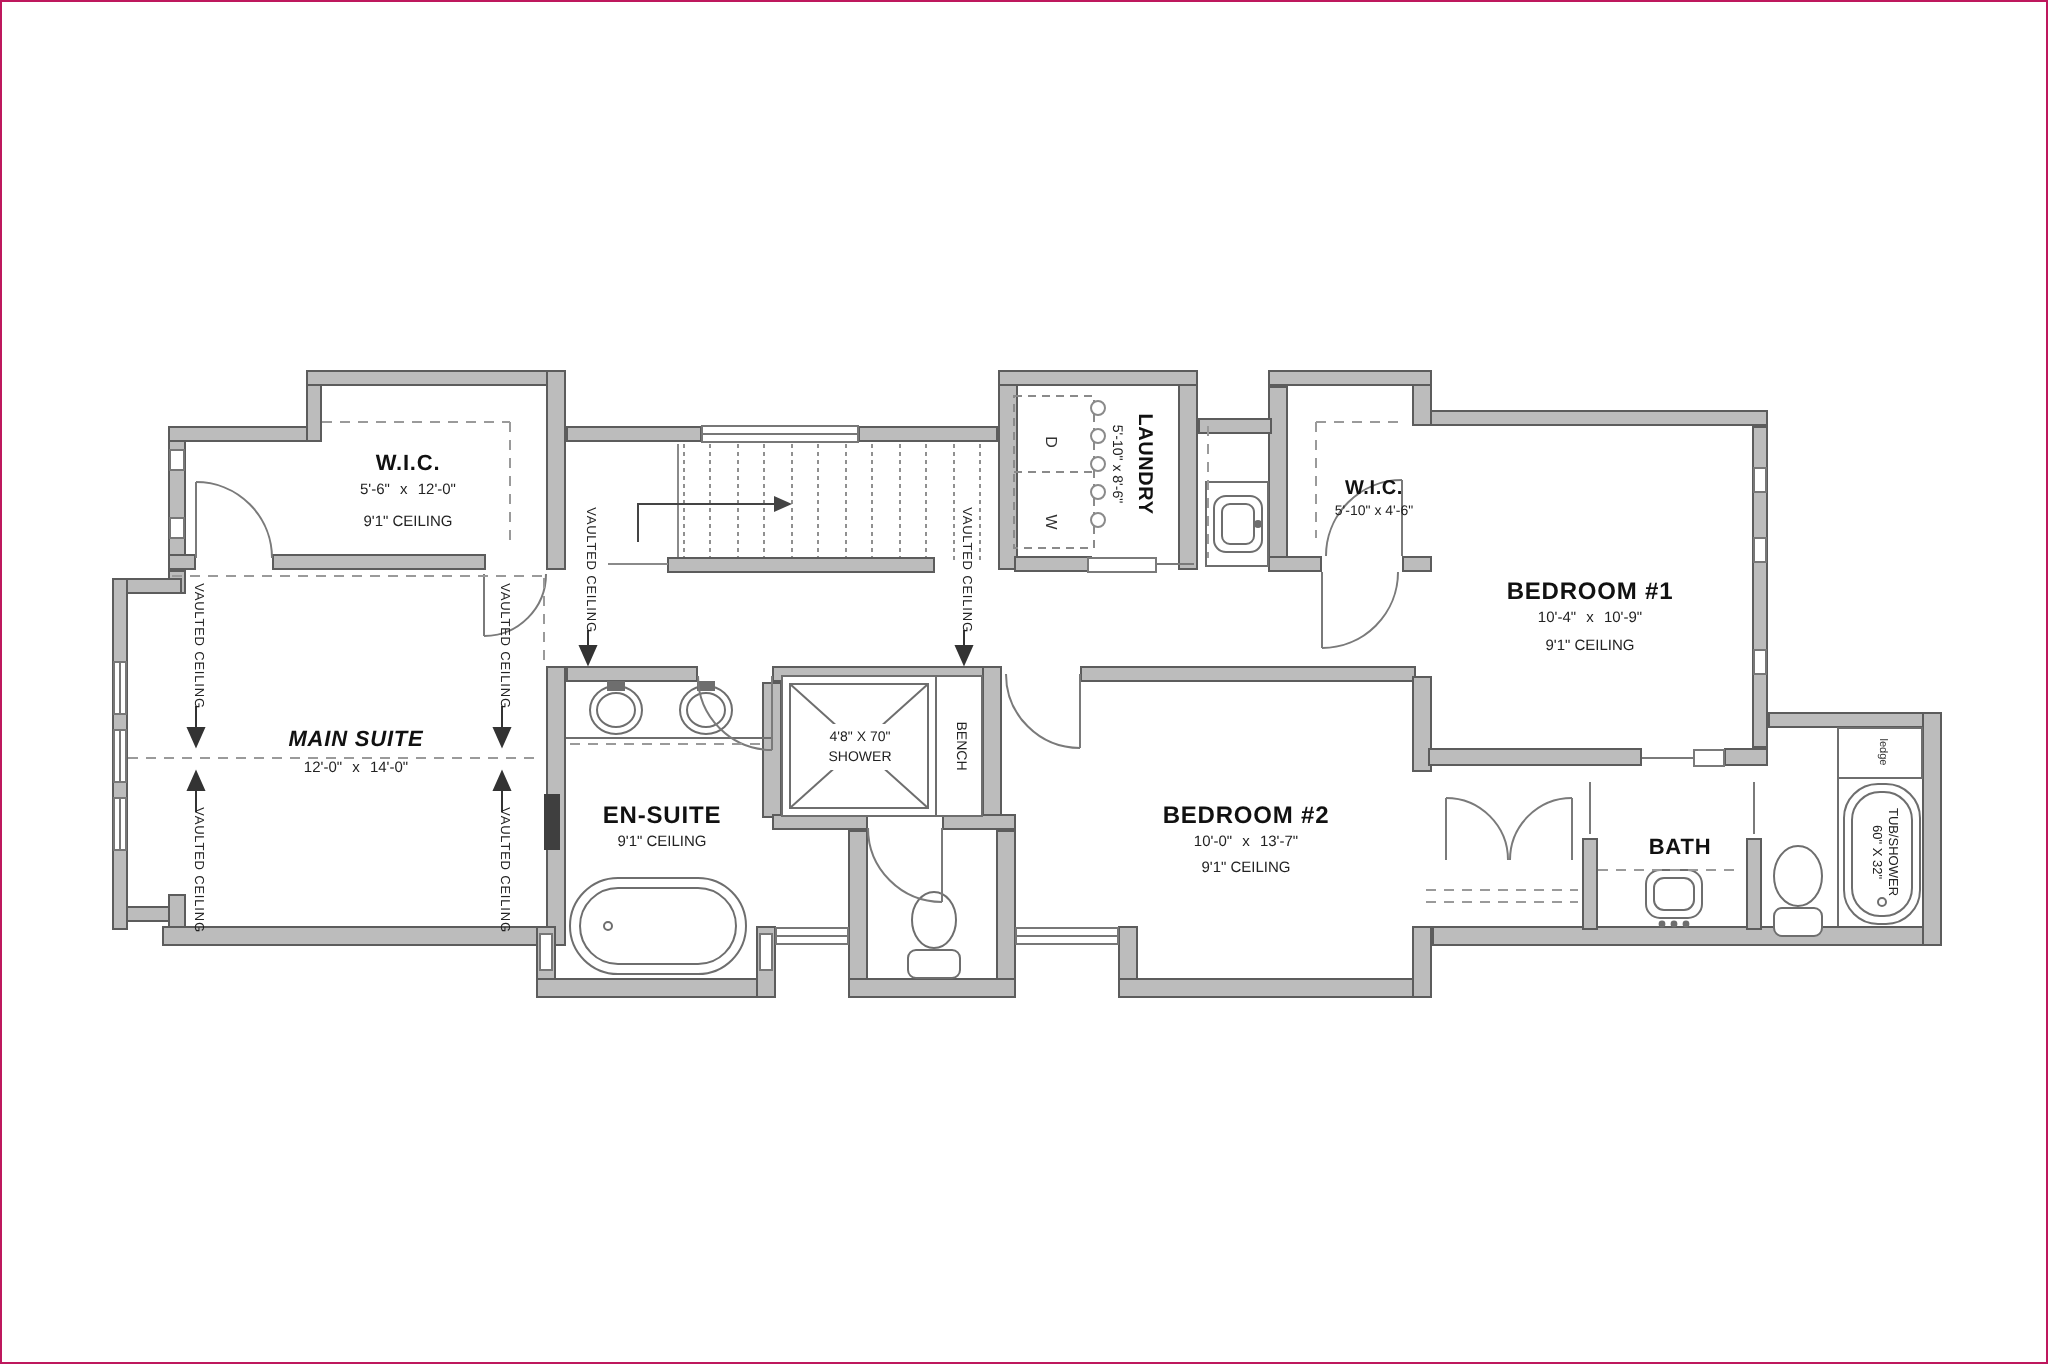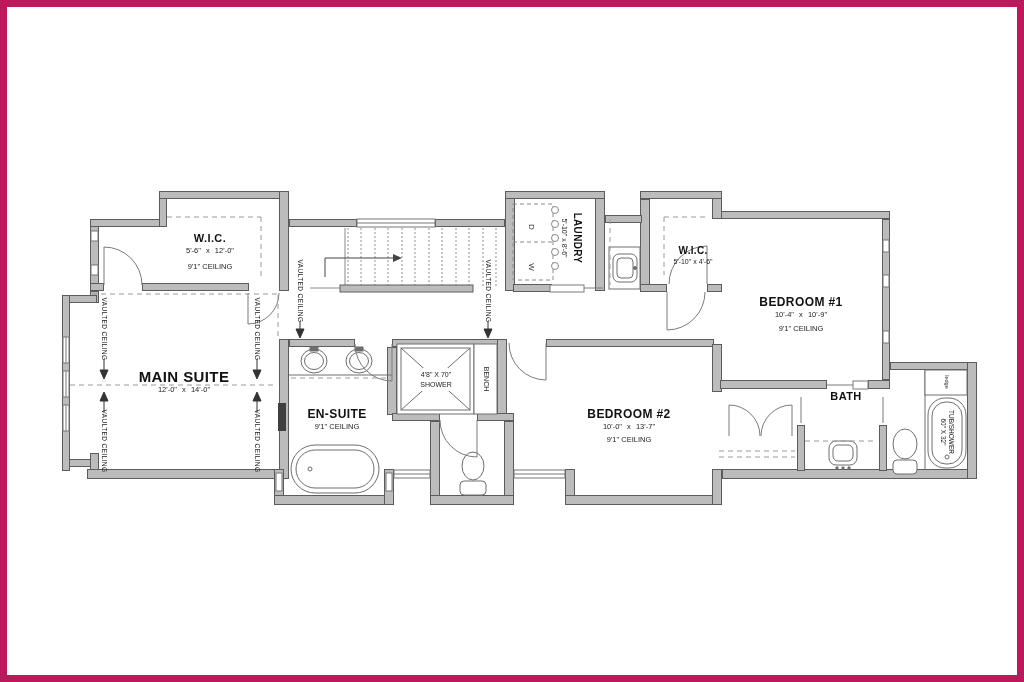--- a/index.html
+++ b/index.html
@@ -1,26 +1,26 @@
 <!DOCTYPE html>
 <html><head>
 <meta charset="utf-8">
 <style>
   html,body{margin:0;padding:0;background:#fff;}
   .stage{position:relative;width:1024px;height:682px;background:#ffffff;
-         border:7px solid #be185d;box-sizing:border-box;overflow:hidden;
+         border:1px solid #be185d;box-sizing:border-box;overflow:hidden;
          font-family:"Liberation Sans", sans-serif;color:#111;}
   .wall{position:absolute;background:#bcbcbc;border:1px solid #5c5c5c;box-sizing:border-box;}
   .niche{position:absolute;background:#3f3f3f;}
   svg.lines{position:absolute;left:0;top:0;z-index:3;pointer-events:none;}
   .lbl{position:absolute;transform:translate(-50%,-50%);white-space:nowrap;
        text-align:center;line-height:1.05;z-index:4;}
   .rot{transform:translate(-50%,-50%) rotate(90deg);}
   .name{font-weight:bold;font-size:11px;letter-spacing:.4px;}
-  .name-lg{font-weight:bold;font-size:15px;letter-spacing:.4px;}
+  .name-lg{font-weight:bold;font-size:11px;letter-spacing:.4px;font-style:italic;}
   .name-md{font-weight:bold;font-size:12px;letter-spacing:.4px;}
   .name-sm{font-weight:bold;font-size:10px;letter-spacing:.3px;}
   .dims{font-size:7.5px;color:#222;word-spacing:3px;}
   .ceil{font-size:7.5px;color:#222;}
   .tiny{font-size:7px;color:#222;}
   .vaulted{font-size:6.5px;letter-spacing:.4px;color:#222;}
   .whitebg{background:#fff;padding:0 2px;}
   .appl{font-size:8px;color:#333;}
   .ledge{font-size:5.5px;color:#333;}
   .tublbl{font-size:6.5px;color:#222;line-height:1.3;}
@@ -305,21 +305,21 @@
   <div class="lbl ceil" style="left:330px;top:420px">9'1" CEILING</div>
 
   <div class="lbl tiny whitebg" style="left:429px;top:368px">4'8" X 70"</div>
   <div class="lbl tiny whitebg" style="left:429px;top:378px">SHOWER</div>
   <div class="lbl rot tiny" style="left:479px;top:372px">BENCH</div>
 
   <div class="lbl name-md" style="left:622px;top:407px">BEDROOM #2</div>
   <div class="lbl dims" style="left:622px;top:420px">10'-0" x 13'-7"</div>
   <div class="lbl ceil" style="left:622px;top:433px">9'1" CEILING</div>
 
-  <div class="lbl name" style="left:839px;top:390px">BATH</div>
+  <div class="lbl name" style="left:839px;top:424px">BATH</div>
 
   <div class="lbl rot tublbl" style="left:940px;top:425px">
     <div>TUB/SHOWER</div>
     <div>60" X 32"</div>
   </div>
   <div class="lbl rot ledge" style="left:939px;top:375px">ledge</div>
 
   <div class="lbl rot vaulted" style="left:97px;top:322px">VAULTED CEILING</div>
   <div class="lbl rot vaulted" style="left:97px;top:434px">VAULTED CEILING</div>
   <div class="lbl rot vaulted" style="left:250px;top:322px">VAULTED CEILING</div>

